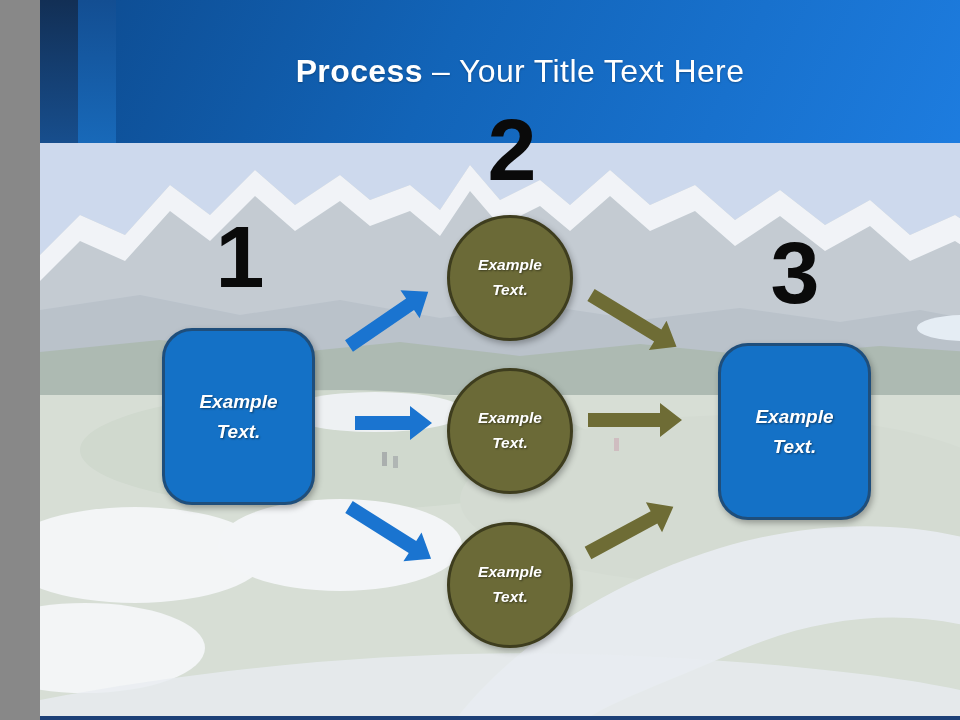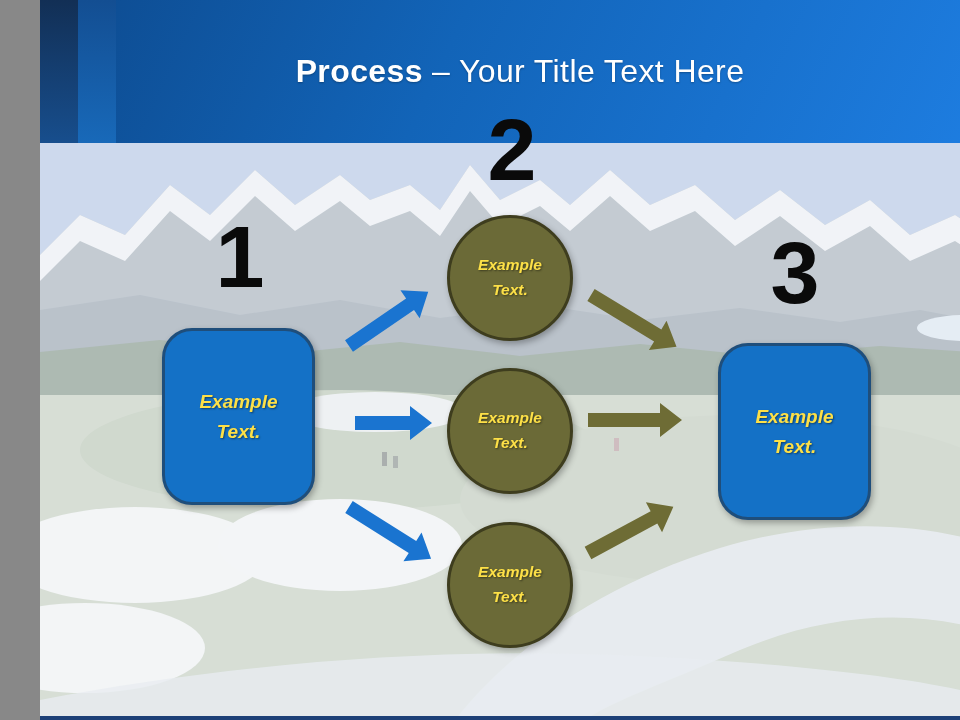--- a/index.html
+++ b/index.html
@@ -44,21 +44,21 @@
   .pcircle{
     position:absolute;box-sizing:border-box;width:126px;height:126px;
     background:#6b6a37;border:3px solid #3e3d1e;border-radius:50%;
     display:flex;align-items:center;justify-content:center;text-align:center;
     box-shadow:2px 3px 6px rgba(0,0,0,.3);
   }
   .c1{left:407px;top:215px;}
   .c2{left:407px;top:368px;}
   .c3{left:407px;top:522px;}
   .shape-label{
-    color:#fde047;font-weight:700;font-style:italic;font-size:19px;
+    color:#ffffff;font-weight:700;font-style:italic;font-size:19px;
     line-height:1.55;max-width:100px;text-shadow:1px 1px 2px rgba(0,0,0,.45);
   }
   .pcircle .shape-label{font-size:15.5px;line-height:1.6;max-width:80px;}
   
   .arrows{position:absolute;left:0;top:0;width:960px;height:720px;pointer-events:none;}
   .arrow-blue{fill:#1a74d0;}
   .arrow-olive{fill:#6e6c35;}
   
   .bottom-bar{position:absolute;left:0;bottom:0;width:960px;height:4px;background:#1d4077;}
 </style>

